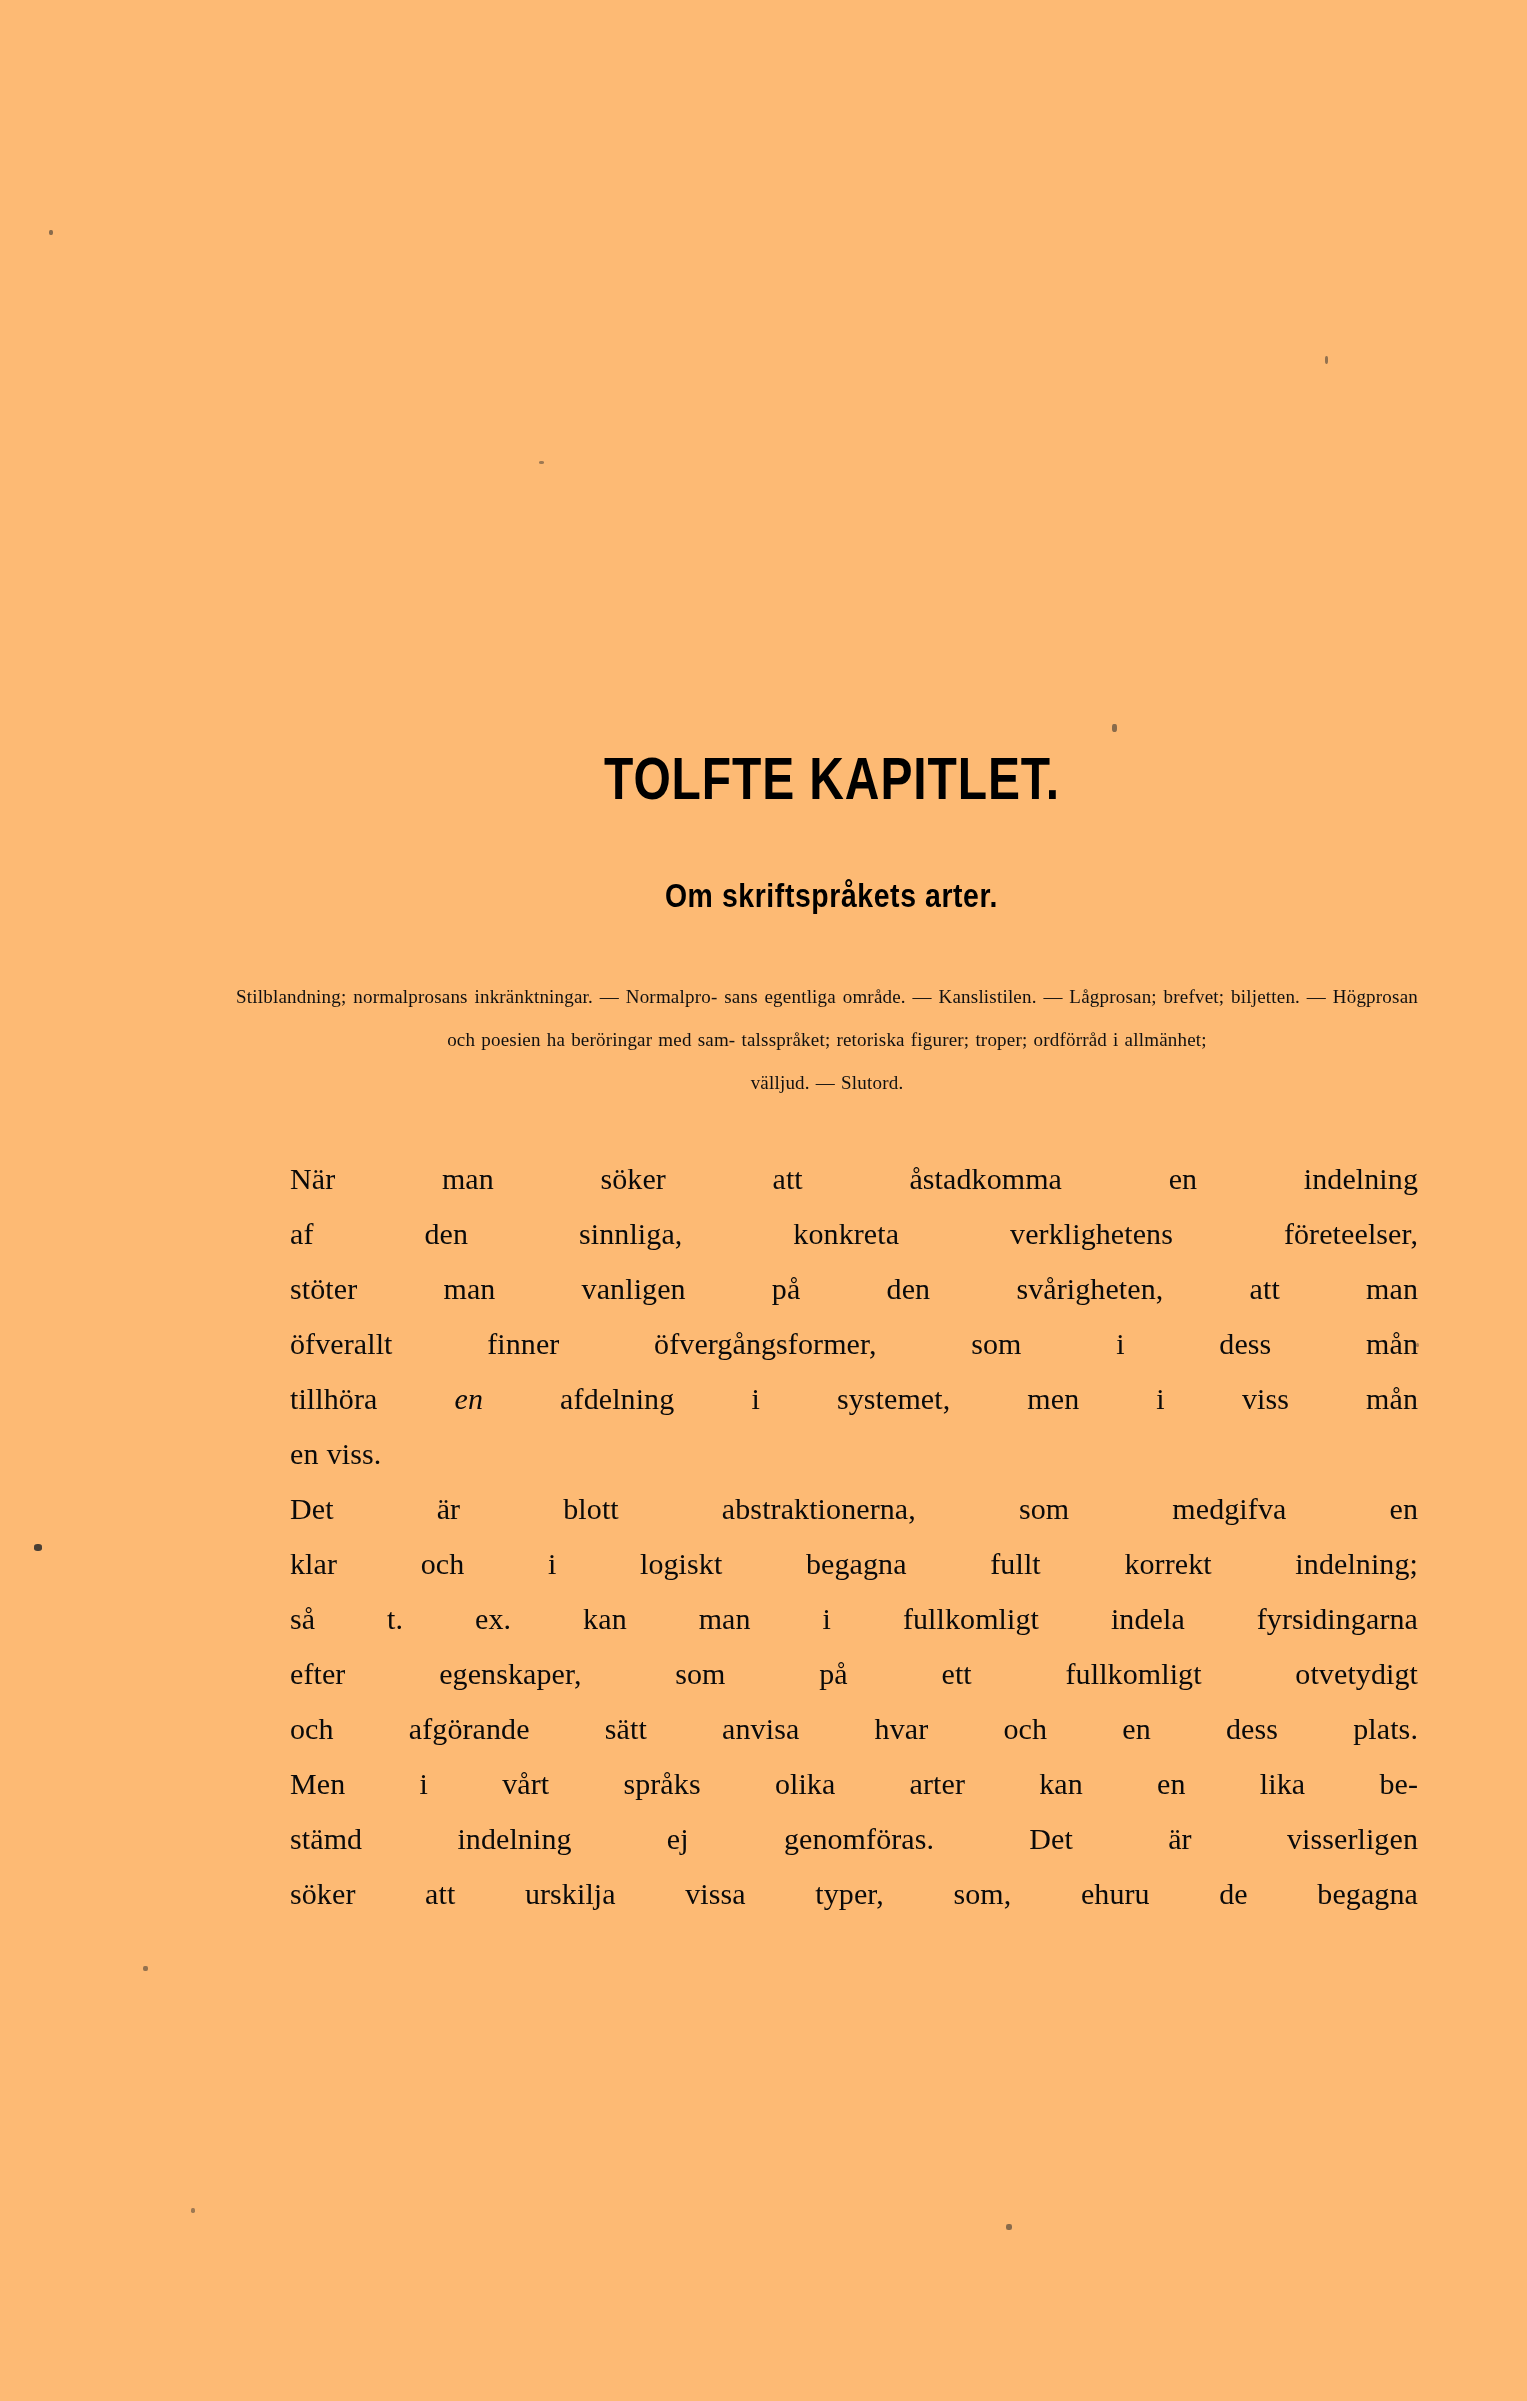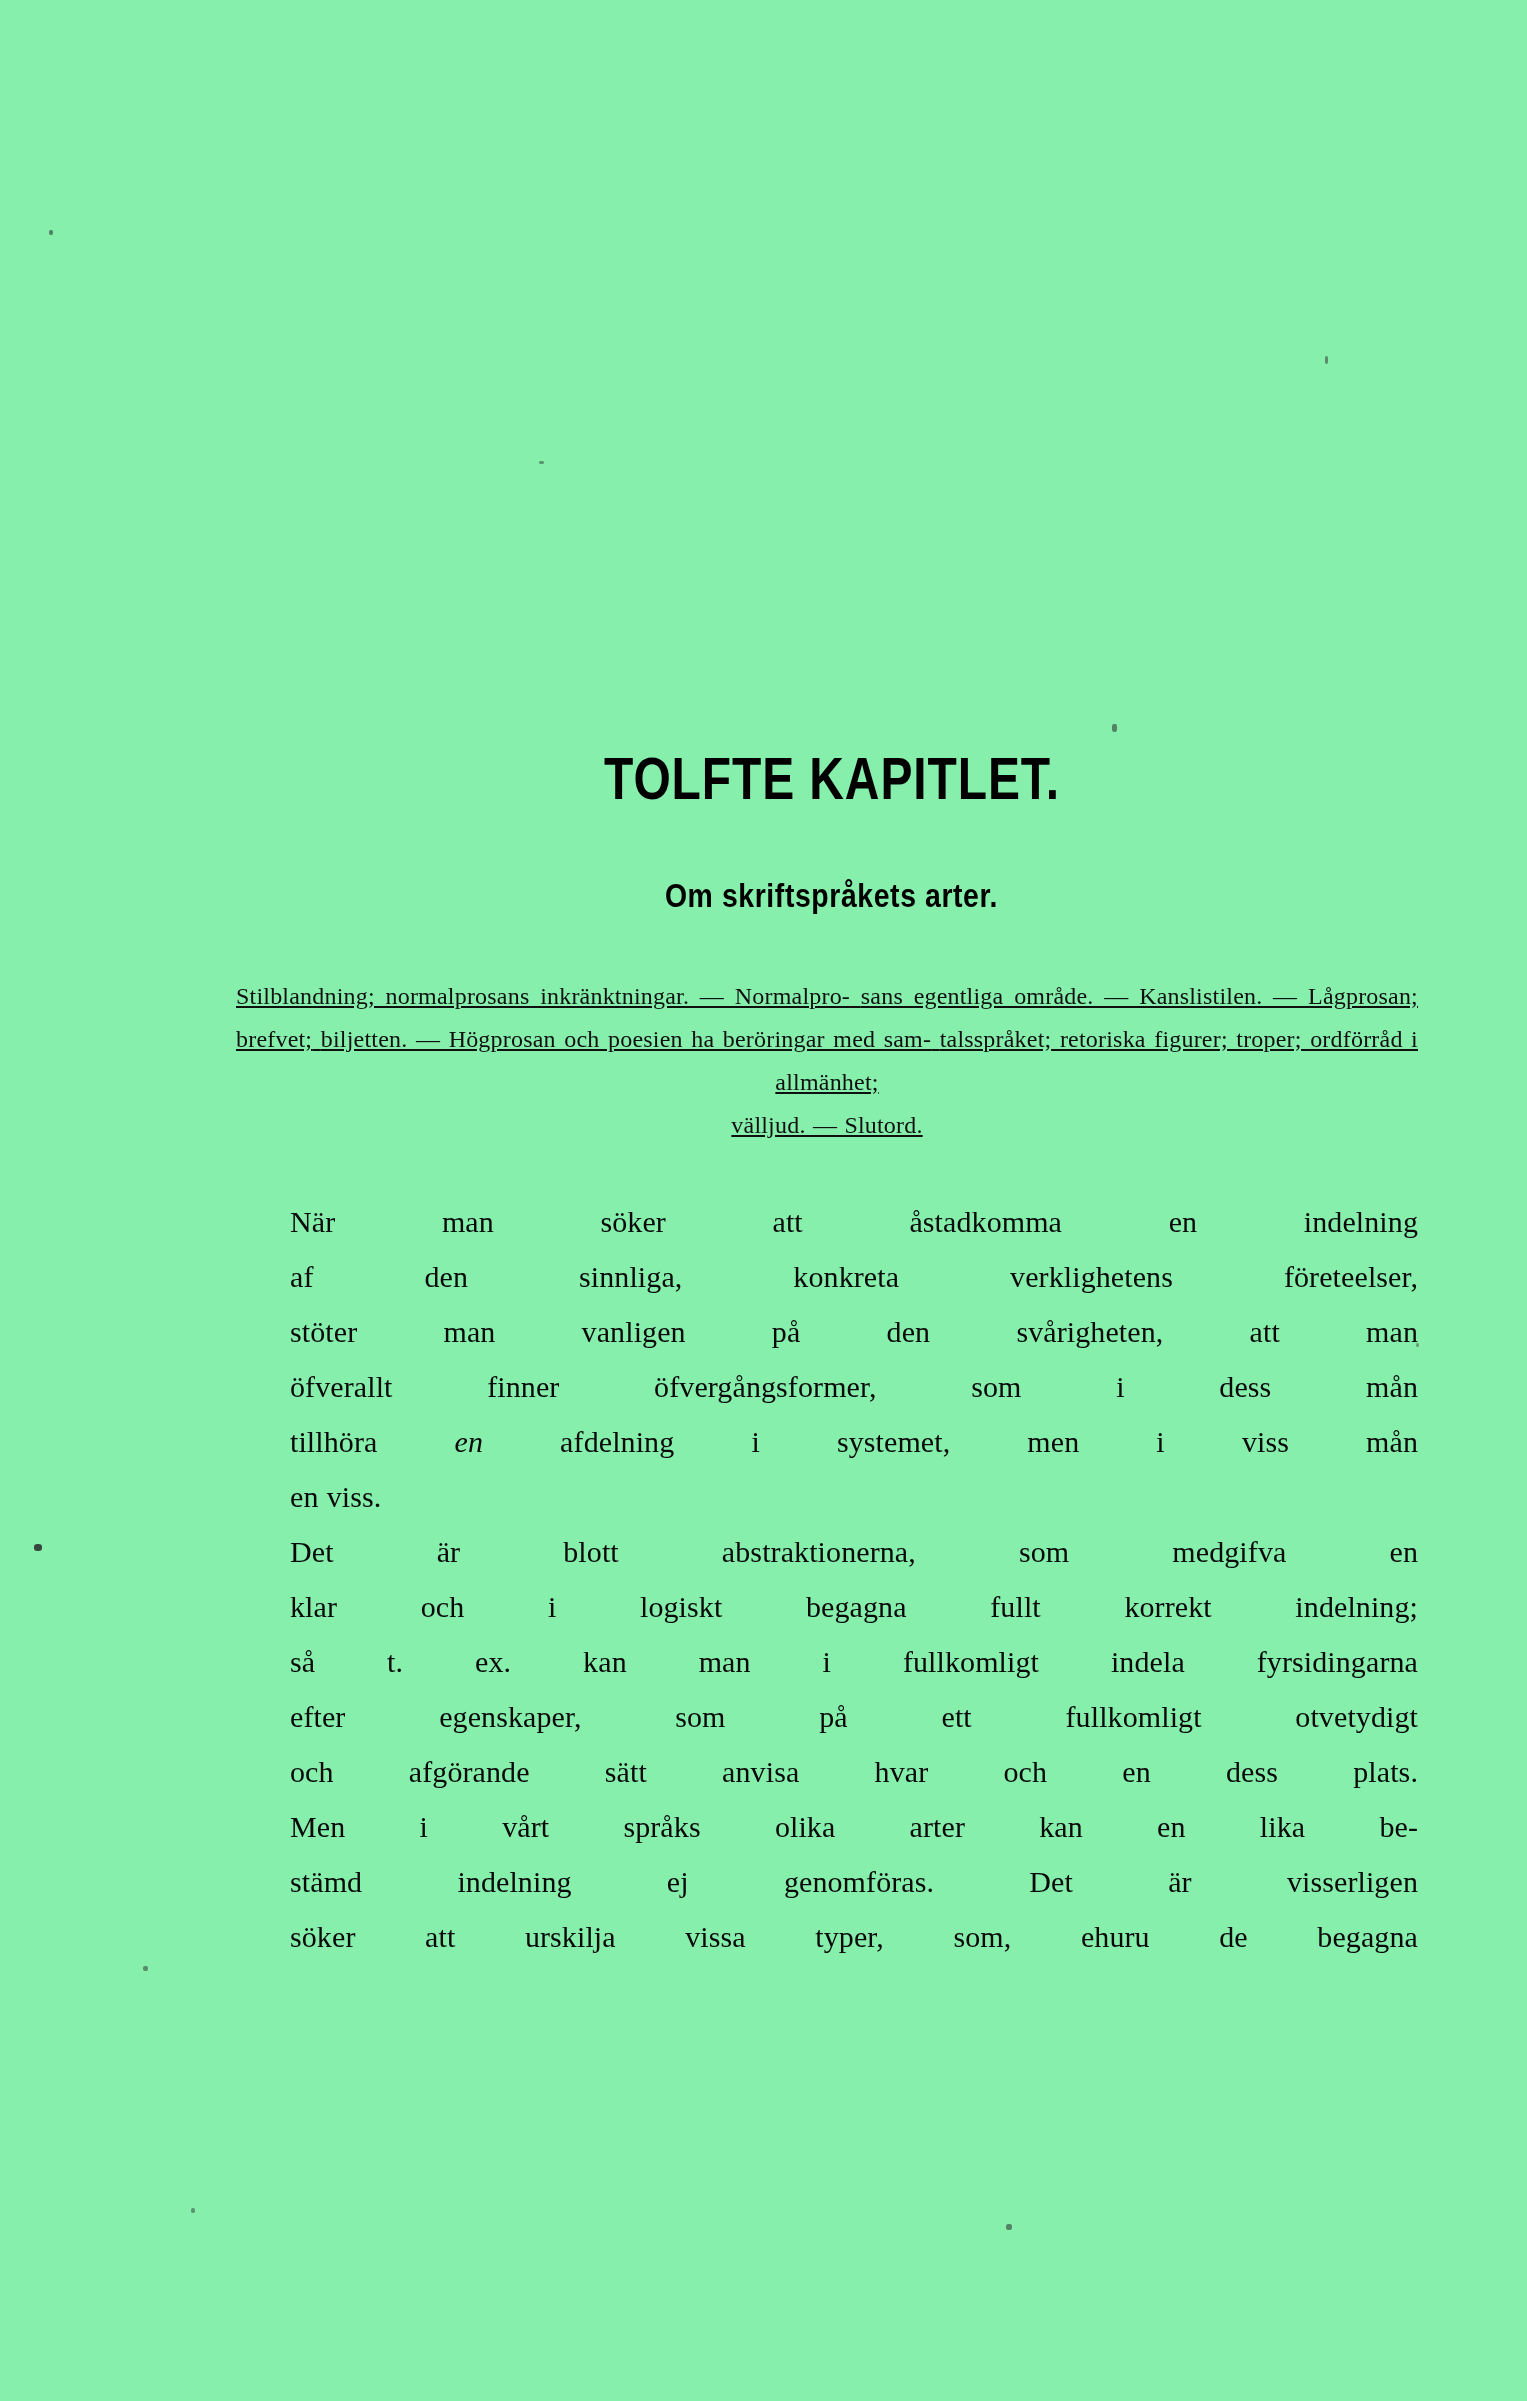--- a/index.html
+++ b/index.html
@@ -14,21 +14,21 @@
     overflow: hidden;
     font-family: "Liberation Serif", "DejaVu Serif", serif;
     color: #0b0b0b;
     -webkit-font-smoothing: none;
   }
 
   
   .page {
     position: absolute;
     inset: 0;
-    background: #86efac;
+    background: #fdba74;
   }
 
   
   .text-column {
     position: absolute;
     left: 236px;
     top: 747px;
     width: 1182px;
   }
 
@@ -55,28 +55,27 @@
     text-align: center;
     margin: 65px 0 0 9px;
     transform: scaleX(0.86);
     transform-origin: center top;
     color: #000;
   }
 
   
   .synopsis {
     margin: 60px 0 0 0;
-    font-size: 24px;
+    font-size: 19px;
     line-height: 43px;
     text-align: justify;
     text-align-last: center;
     letter-spacing: 0.2px;
     word-spacing: 1.1px;
     color: #101010;
-    text-decoration: underline;
   }
   .synopsis .last-line {
     display: block;
     text-align: right;
     white-space: nowrap;
   }
 
   
   .body-text {
     margin-top: 47px;

